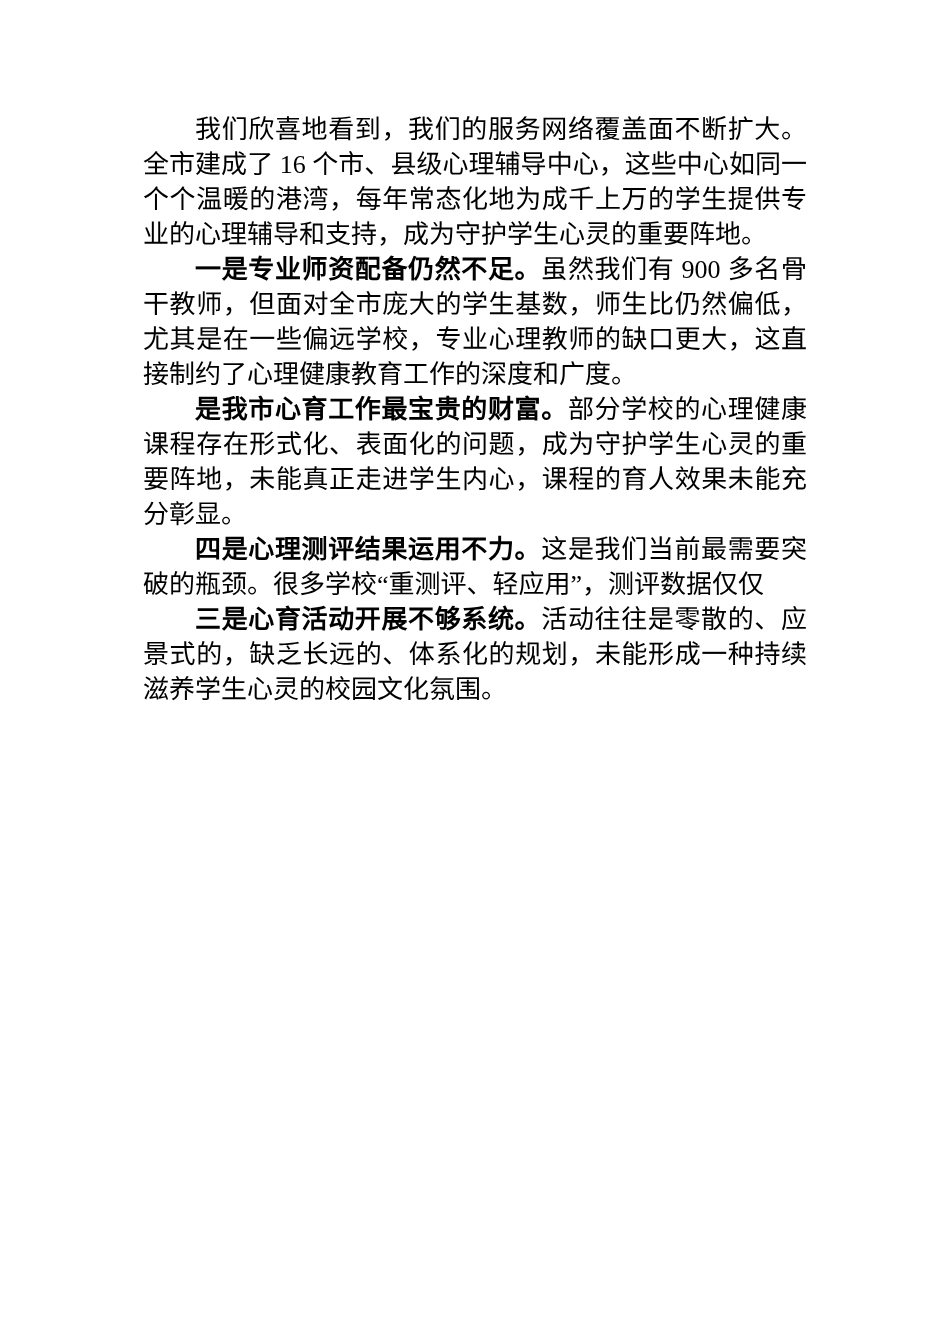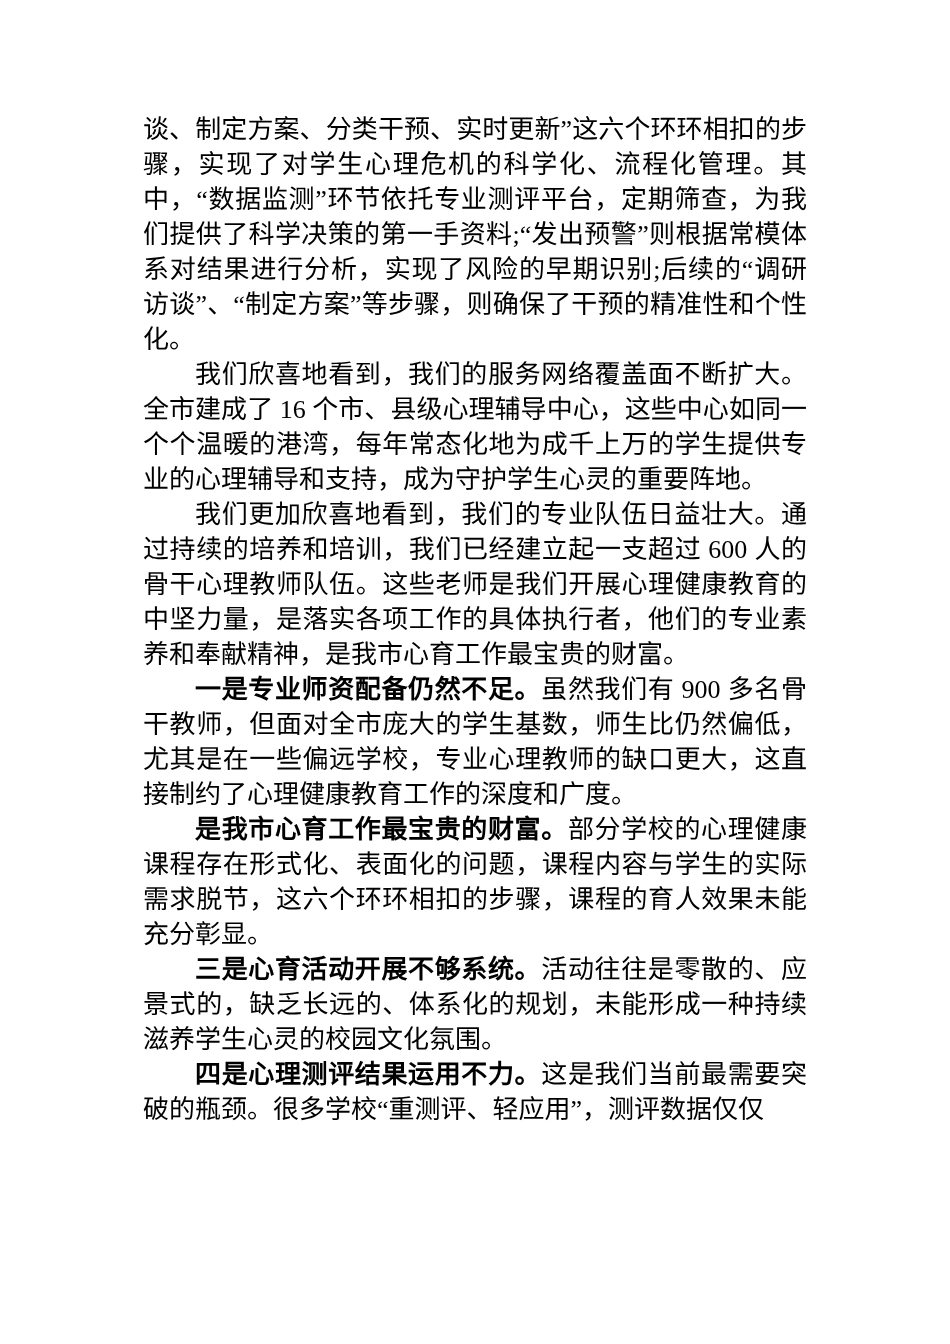--- a/index.html
+++ b/index.html
@@ -40,21 +40,19 @@
   }
   .lead-bold {
     font-weight: bold;
   }
 </style>
 </head>
 <body>
 
 <div class="page">
   <div class="content">
-      <p class="para"><span class="body-text">谈、制定方案、分类干预、实时更新”这六个环环相扣的步骤，实现了对学生心理危机的科学化、流程化管理。其中，“数据监测”环节依托专业测评平台，定期筛查，为我们提供了科学决策的第一手资料;“发出预警”则根据常模体系对结果进行分析，实现了风险的早期识别;后续的“调研访谈”、“制定方案”等步骤，则确保了干预的精准性和个性化。</span></p>
       <p class="para indent"><span class="body-text">我们欣喜地看到，我们的服务网络覆盖面不断扩大。全市建成了 16 个市、县级心理辅导中心，这些中心如同一个个温暖的港湾，每年常态化地为成千上万的学生提供专业的心理辅导和支持，成为守护学生心灵的重要阵地。</span></p>
-      <p class="para indent"><span class="body-text">我们更加欣喜地看到，我们的专业队伍日益壮大。通过持续的培养和培训，我们已经建立起一支超过 600 人的骨干心理教师队伍。这些老师是我们开展心理健康教育的中坚力量，是落实各项工作的具体执行者，他们的专业素养和奉献精神，是我市心育工作最宝贵的财富。</span></p>
       <p class="para indent"><span class="lead-bold">一是专业师资配备仍然不足。</span><span class="body-text">虽然我们有 900 多名骨干教师，但面对全市庞大的学生基数，师生比仍然偏低，尤其是在一些偏远学校，专业心理教师的缺口更大，这直接制约了心理健康教育工作的深度和广度。</span></p>
-      <p class="para indent"><span class="lead-bold">是我市心育工作最宝贵的财富。</span><span class="body-text">部分学校的心理健康课程存在形式化、表面化的问题，课程内容与学生的实际需求脱节，这六个环环相扣的步骤，课程的育人效果未能充分彰显。</span></p>
+      <p class="para indent"><span class="lead-bold">是我市心育工作最宝贵的财富。</span><span class="body-text">部分学校的心理健康课程存在形式化、表面化的问题，成为守护学生心灵的重要阵地，未能真正走进学生内心，课程的育人效果未能充分彰显。</span></p>
+      <p class="para indent"><span class="lead-bold">四是心理测评结果运用不力。</span><span class="body-text">这是我们当前最需要突破的瓶颈。很多学校“重测评、轻应用”，测评数据仅仅</span></p>
       <p class="para indent"><span class="lead-bold">三是心育活动开展不够系统。</span><span class="body-text">活动往往是零散的、应景式的，缺乏长远的、体系化的规划，未能形成一种持续滋养学生心灵的校园文化氛围。</span></p>
-      <p class="para indent"><span class="lead-bold">四是心理测评结果运用不力。</span><span class="body-text">这是我们当前最需要突破的瓶颈。很多学校“重测评、轻应用”，测评数据仅仅</span></p>
     </div>
 </div>
 
 </body></html>

